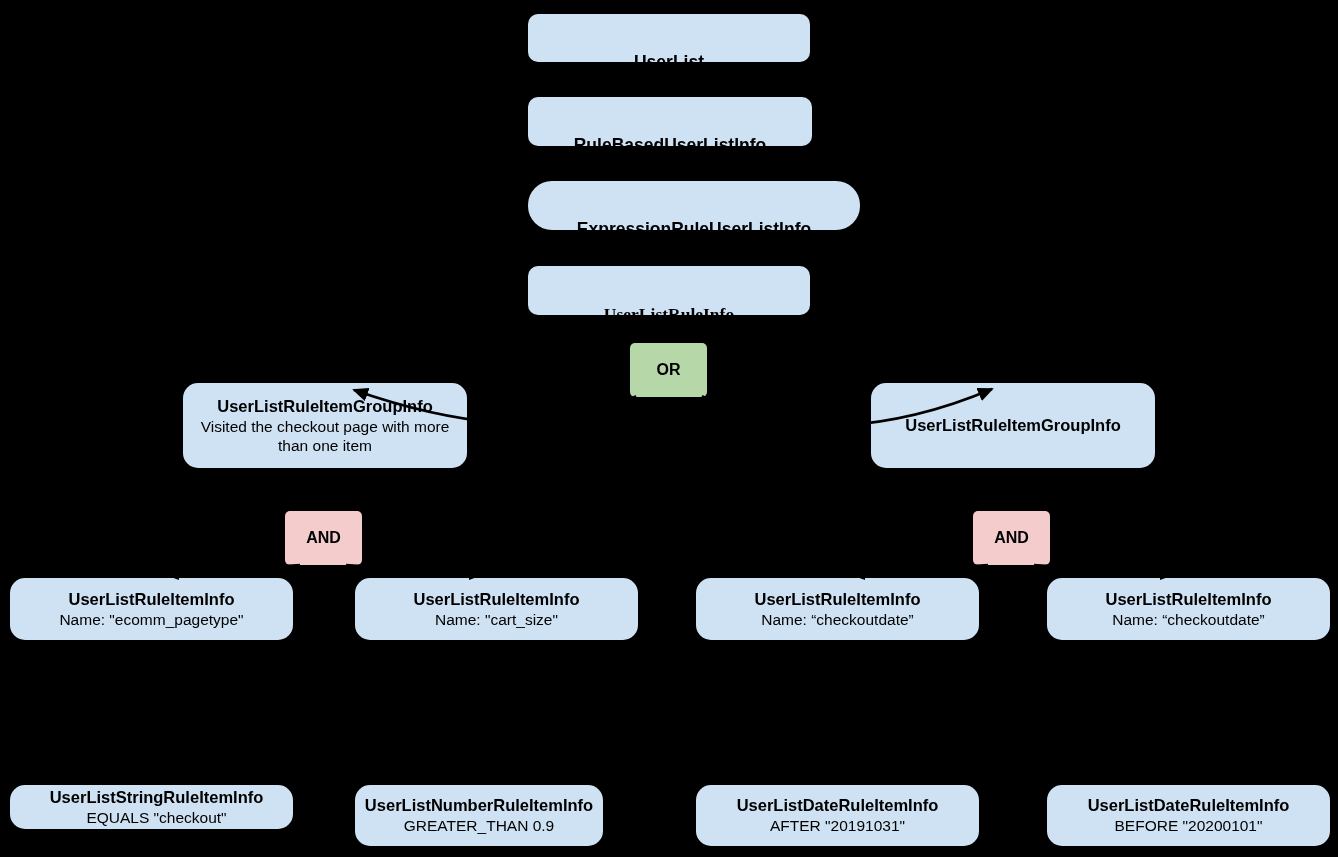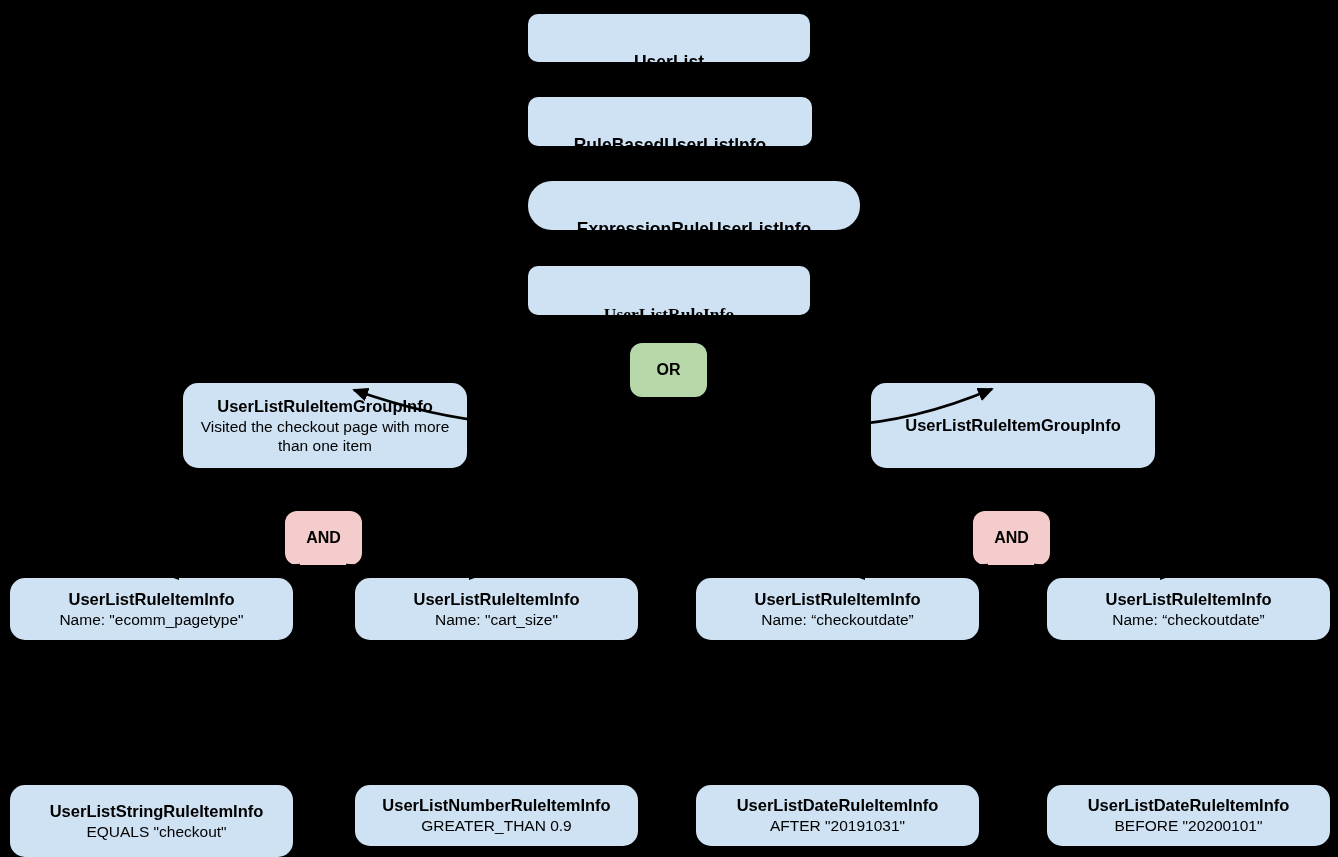--- a/index.html
+++ b/index.html
@@ -29,21 +29,21 @@
   .class-box {
     background: var(--class-box, #cfe2f3);
     border-radius: 10px;
     padding: 4px 10px;
   }
   .round-box {
     border-radius: 15px;
   }
   .op-box {
     background: var(--and-box, #f4cccc);
-    border-radius: 12px;
+    border-radius: 5px;
     font-weight: bold;
     font-size: 16px;
   }
   .op-box.or {
     background: var(--or-box, #b6d7a8);
   }
   .node-title {
     font-weight: bold;
     font-size: 16.5px;
     line-height: 1.28;
@@ -121,26 +121,26 @@
   <div class="node class-box round-box" style="left:696px; top:578px; width:283px; height:62px;">
     <div class="node-title">UserListRuleItemInfo</div>
     <div class="node-subtitle">Name: “checkoutdate”</div>
   </div>
 
   <div class="node class-box round-box" style="left:1047px; top:578px; width:283px; height:62px;">
     <div class="node-title">UserListRuleItemInfo</div>
     <div class="node-subtitle">Name: “checkoutdate”</div>
   </div>
 
-  <div class="node class-box round-box" style="left:10px; top:785px; width:283px; height:72px;padding-left:20px;">
+  <div class="node class-box round-box" style="left:10px; top:785px; width:283px; height:44px;padding-left:20px;">
     <div class="node-title">UserListStringRuleItemInfo</div>
     <div class="node-subtitle">EQUALS "checkout"</div>
   </div>
 
-  <div class="node class-box round-box" style="left:355px; top:785px; width:283px; height:61px;">
+  <div class="node class-box round-box" style="left:355px; top:785px; width:248px; height:61px;">
     <div class="node-title">UserListNumberRuleItemInfo</div>
     <div class="node-subtitle">GREATER_THAN 0.9</div>
   </div>
 
   <div class="node class-box round-box" style="left:696px; top:785px; width:283px; height:61px;">
     <div class="node-title">UserListDateRuleItemInfo</div>
     <div class="node-subtitle">AFTER "20191031"</div>
   </div>
 
   <div class="node class-box round-box" style="left:1047px; top:785px; width:283px; height:61px;">

